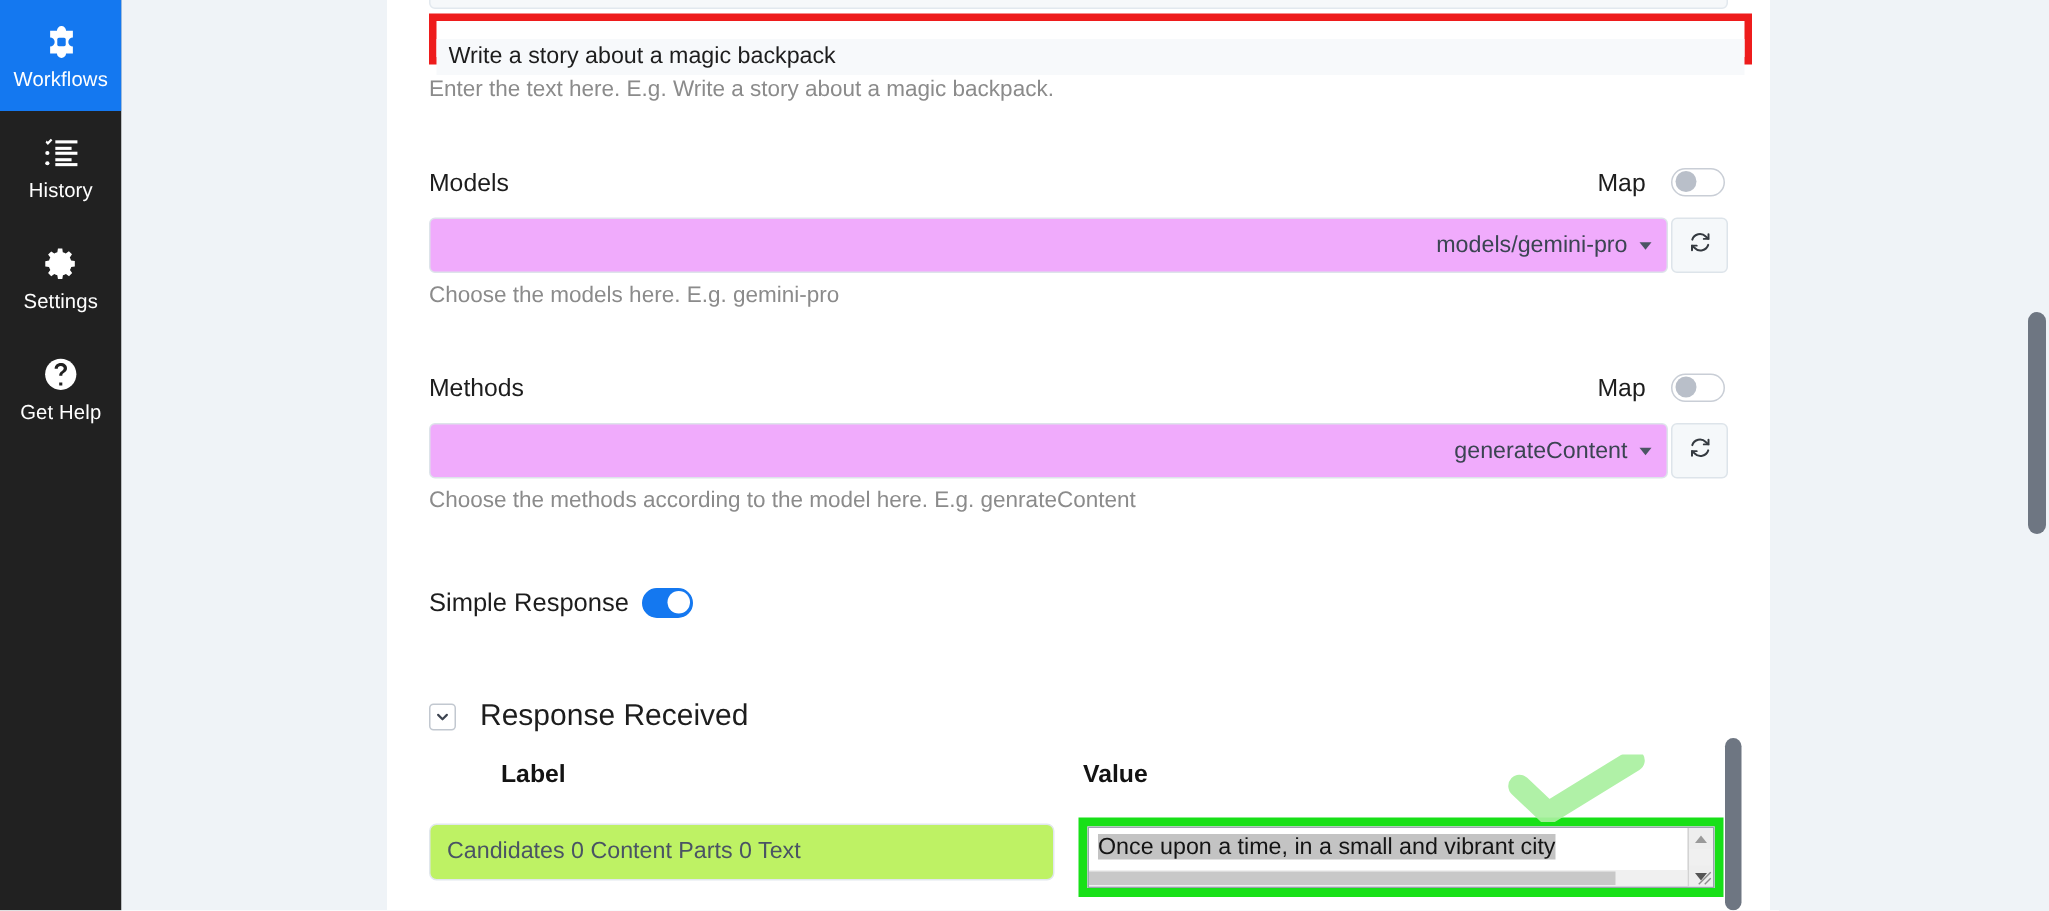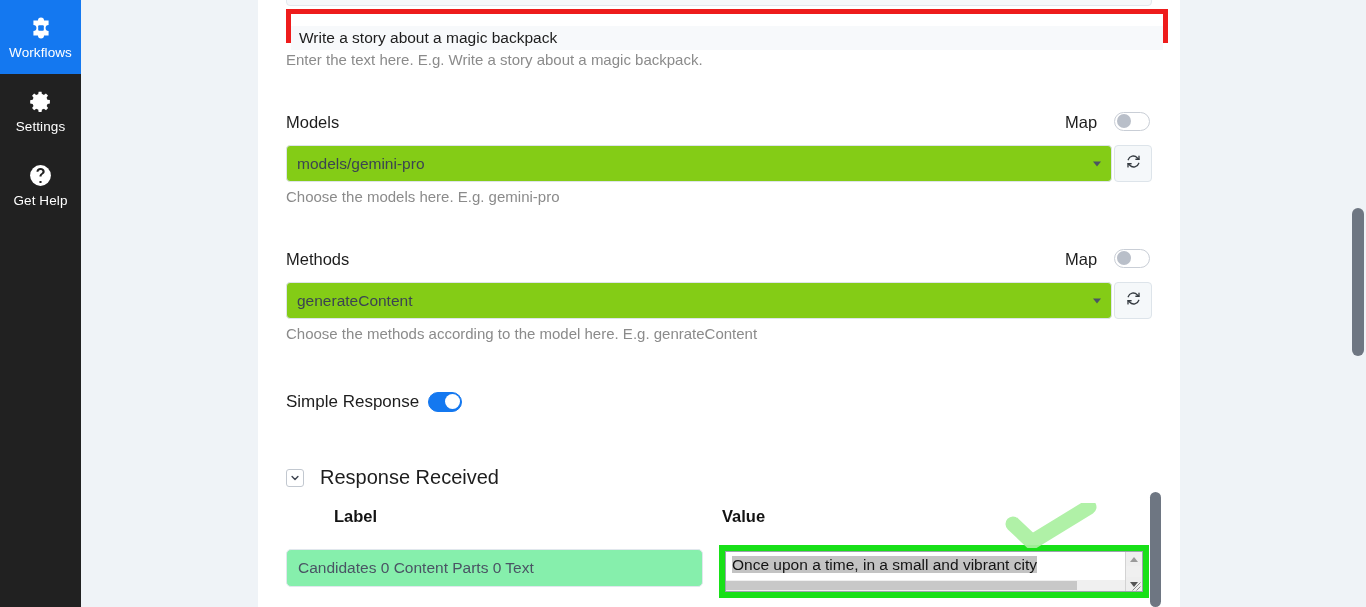--- a/index.html
+++ b/index.html
@@ -126,28 +126,29 @@
   #methods-map-label { position: absolute; left: 1065px; top: 250px; font-size: 16.5px; color: #1d1d1d; }
   #methods-map-toggle { position: absolute; left: 1114px; top: 249px; }
   #methods-select-wrap { position: absolute; left: 286px; top: 282px; border-radius: 12px; }
   #methods-helper { position: absolute; left: 286px; top: 325px; }
 
   
   .select-row { display: flex; align-items: stretch; gap: 2px; }
   .select-box {
     position: relative;
     width: 826px; height: 37px;
-    background: #84cc16;
+    background: #f0abfc;
     border: 1px solid #dde4ea;
     border-radius: 4px;
     display: flex; align-items: center;
     padding: 0 26px 0 10px;
     font-size: 15.5px;
     color: #3b4452;
     cursor: pointer;
+    justify-content: flex-end;
   }
   .select-caret {
     position: absolute; right: 10px; top: 50%;
     transform: translateY(-50%);
     width: 0; height: 0;
     border-left: 4.5px solid transparent;
     border-right: 4.5px solid transparent;
     border-top: 5.5px solid #4b5563;
   }
   .refresh-btn {
@@ -220,21 +221,21 @@
   }
   #value-col-header {
     position: absolute; left: 722px; top: 507px;
     font-size: 16.5px; font-weight: bold; color: #131313;
   }
 
   
   #label-input {
     position: absolute; left: 286px; top: 549px;
     width: 417px; height: 38px;
-    background: #86efac;
+    background: #bef264;
     border: 1px solid #e1e7ed;
     border-radius: 5px;
     outline: none;
     font-family: "Liberation Sans", sans-serif;
     font-size: 15.5px;
     color: #4a5464;
     padding: 0 11px;
   }
 
   
@@ -371,20 +372,35 @@
     <div class="nav-item active">
       <span class="nav-icon">
         <svg width="26" height="26" viewBox="0 0 24 24" fill="none">
           <path d="M5 5h4.2a2 2 0 1 1 5.6 0H19v4.2a2 2 0 1 0 0 5.6V19h-4.2a2 2 0 1 1-5.6 0H5v-4.2a2 2 0 1 0 0-5.6V5z" fill="#ffffff"></path>
           <rect x="9.4" y="9.4" width="5.2" height="5.2" rx="1" fill="#1478f0"></rect>
         </svg>
       </span>
       <span class="nav-label">Workflows</span>
     </div>
 
+    <div class="nav-item">
+      <span class="nav-icon">
+        <svg width="26" height="26" viewBox="0 0 24 24" fill="none">
+          <path d="M2.2 5.6 3.6 7 6.4 4.2 5.4 3.2 3.6 5 2.9 4.3z" fill="#ffffff"></path>
+          <circle cx="3.3" cy="12" r="1.3" fill="#ffffff"></circle>
+          <circle cx="3.3" cy="18.3" r="1.3" fill="#ffffff"></circle>
+          <rect x="8.2" y="4.2" width="13.6" height="1.9" fill="#ffffff"></rect>
+          <rect x="8.2" y="8.2" width="10" height="1.9" fill="#ffffff"></rect>
+          <rect x="8.2" y="11.2" width="13.6" height="1.9" fill="#ffffff"></rect>
+          <rect x="8.2" y="15.2" width="10" height="1.9" fill="#ffffff"></rect>
+          <rect x="8.2" y="18.2" width="13.6" height="1.9" fill="#ffffff"></rect>
+        </svg>
+      </span>
+      <span class="nav-label">History</span>
+    </div>
 
     <div class="nav-item">
       <span class="nav-icon">
         <svg width="25" height="25" viewBox="0 0 24 24" fill="none">
           <path d="M12 8.2a3.8 3.8 0 1 0 0 7.6 3.8 3.8 0 0 0 0-7.6zm9 5.2v-2.8l-2.4-.4a6.9 6.9 0 0 0-.8-1.9l1.4-2-2-2-2 1.4a6.9 6.9 0 0 0-1.9-.8L13 2.6h-2.8l-.4 2.4a6.9 6.9 0 0 0-1.9.8l-2-1.4-2 2 1.4 2a6.9 6.9 0 0 0-.8 1.9l-2.4.4V14l2.4.4c.2.7.5 1.3.8 1.9l-1.4 2 2 2 2-1.4c.6.4 1.2.6 1.9.8l.4 2.4H13l.4-2.4c.7-.2 1.3-.4 1.9-.8l2 1.4 2-2-1.4-2c.4-.6.6-1.2.8-1.9l2.3-.4z" fill="#ffffff"></path>
         </svg>
       </span>
       <span class="nav-label">Settings</span>
     </div>
 

